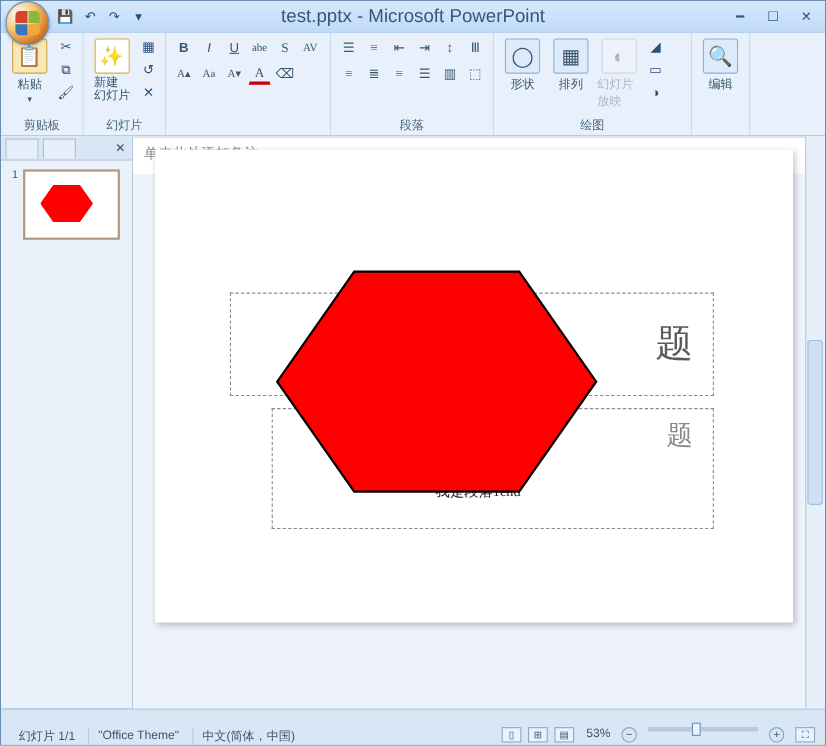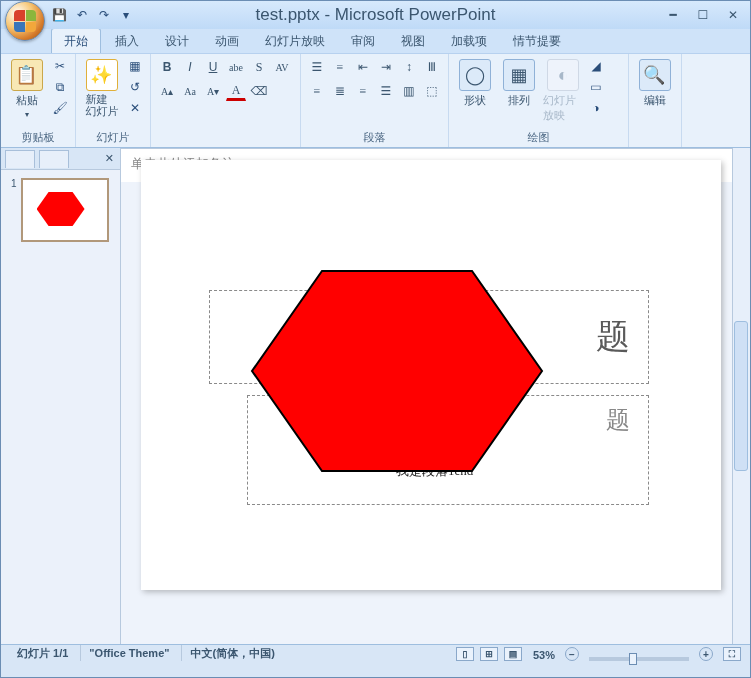--- a/index.html
+++ b/index.html
@@ -61,21 +61,21 @@
 .ph-sub { left:106px; top:235px; width:402px; height:110px; }
 .ph-sub .subline { position:absolute; right:18px; top:8px; font-size:24px; color:#888; font-family:"SimSun",serif; }
 .ph-sub .txt1 { position:absolute; left:148px; top:48px; font-size:13px; color:#222; font-family:"SimSun",serif; }
 .ph-sub .txt2 { position:absolute; left:148px; top:66px; font-size:13px; color:#222; font-family:"SimSun",serif; }
 .hex { position:absolute; left:106px; top:106px; width:300px; height:210px; }
 .hex svg { width:100%; height:100%; }
 
 .notes { height:34px; background:#fff; border-top:1px solid #b7c9de; margin:0 18px 0 0; padding:6px 10px; font-size:13px; color:#888; }
 
 
-.statusbar { height:22px; background:#d8e6f6; border-top:1px solid #9ebedf; display:flex; align-items:flex-end; font-size:11px; color:#3b566f; padding:16px 8px; gap:4px;font-weight:bold; }
+.statusbar { height:22px; background:#d8e6f6; border-top:1px solid #9ebedf; display:flex; align-items:flex-start; font-size:11px; color:#3b566f; padding:16px 8px; gap:4px; }
 .status-seg { padding:0 8px; border-left:1px solid #b7c9de; height:16px; display:flex; align-items:center; }
 .status-seg:first-child { border-left:none; }
 .spacer { flex:1; }
 .view-btn { width:18px; height:14px; border:1px solid #8aa8ca; margin:0 1px; display:inline-flex; align-items:center; justify-content:center; font-size:9px; background:#eaf2fc; }
 .zoom-track { width:100px; height:4px; background:#b7c9de; position:relative; margin:0 6px; }
 .zoom-thumb { position:absolute; top:-4px; left:40%; width:8px; height:12px; background:#eaf2fc; border:1px solid #6b8db3; }
 .zc { width:14px; height:14px; border:1px solid #8aa8ca; border-radius:50%; display:inline-flex; align-items:center; justify-content:center; font-size:10px; }
 </style>
 </head>
 <body>
@@ -98,31 +98,20 @@
       <span class="qat-btn">▾</span>
     </div>
     <div class="title">test.pptx - Microsoft PowerPoint</div>
     <div class="win-controls">
       <span>━</span>
       <span>☐</span>
       <span>✕</span>
     </div>
   </div>
 
-  <div class="tabs">
-    <div class="tab active">开始</div>
-    <div class="tab">插入</div>
-    <div class="tab">设计</div>
-    <div class="tab">动画</div>
-    <div class="tab">幻灯片放映</div>
-    <div class="tab">审阅</div>
-    <div class="tab">视图</div>
-    <div class="tab">加载项</div>
-    <div class="tab">情节提要</div>
-  </div>
 
   <div class="ribbon">
 
     <div class="group">
       <div class="group-body">
         <div class="big-btn">
           <div class="ico">📋</div>
           <span>粘贴</span>
           <span style="font-size:8px;">▾</span>
         </div>

